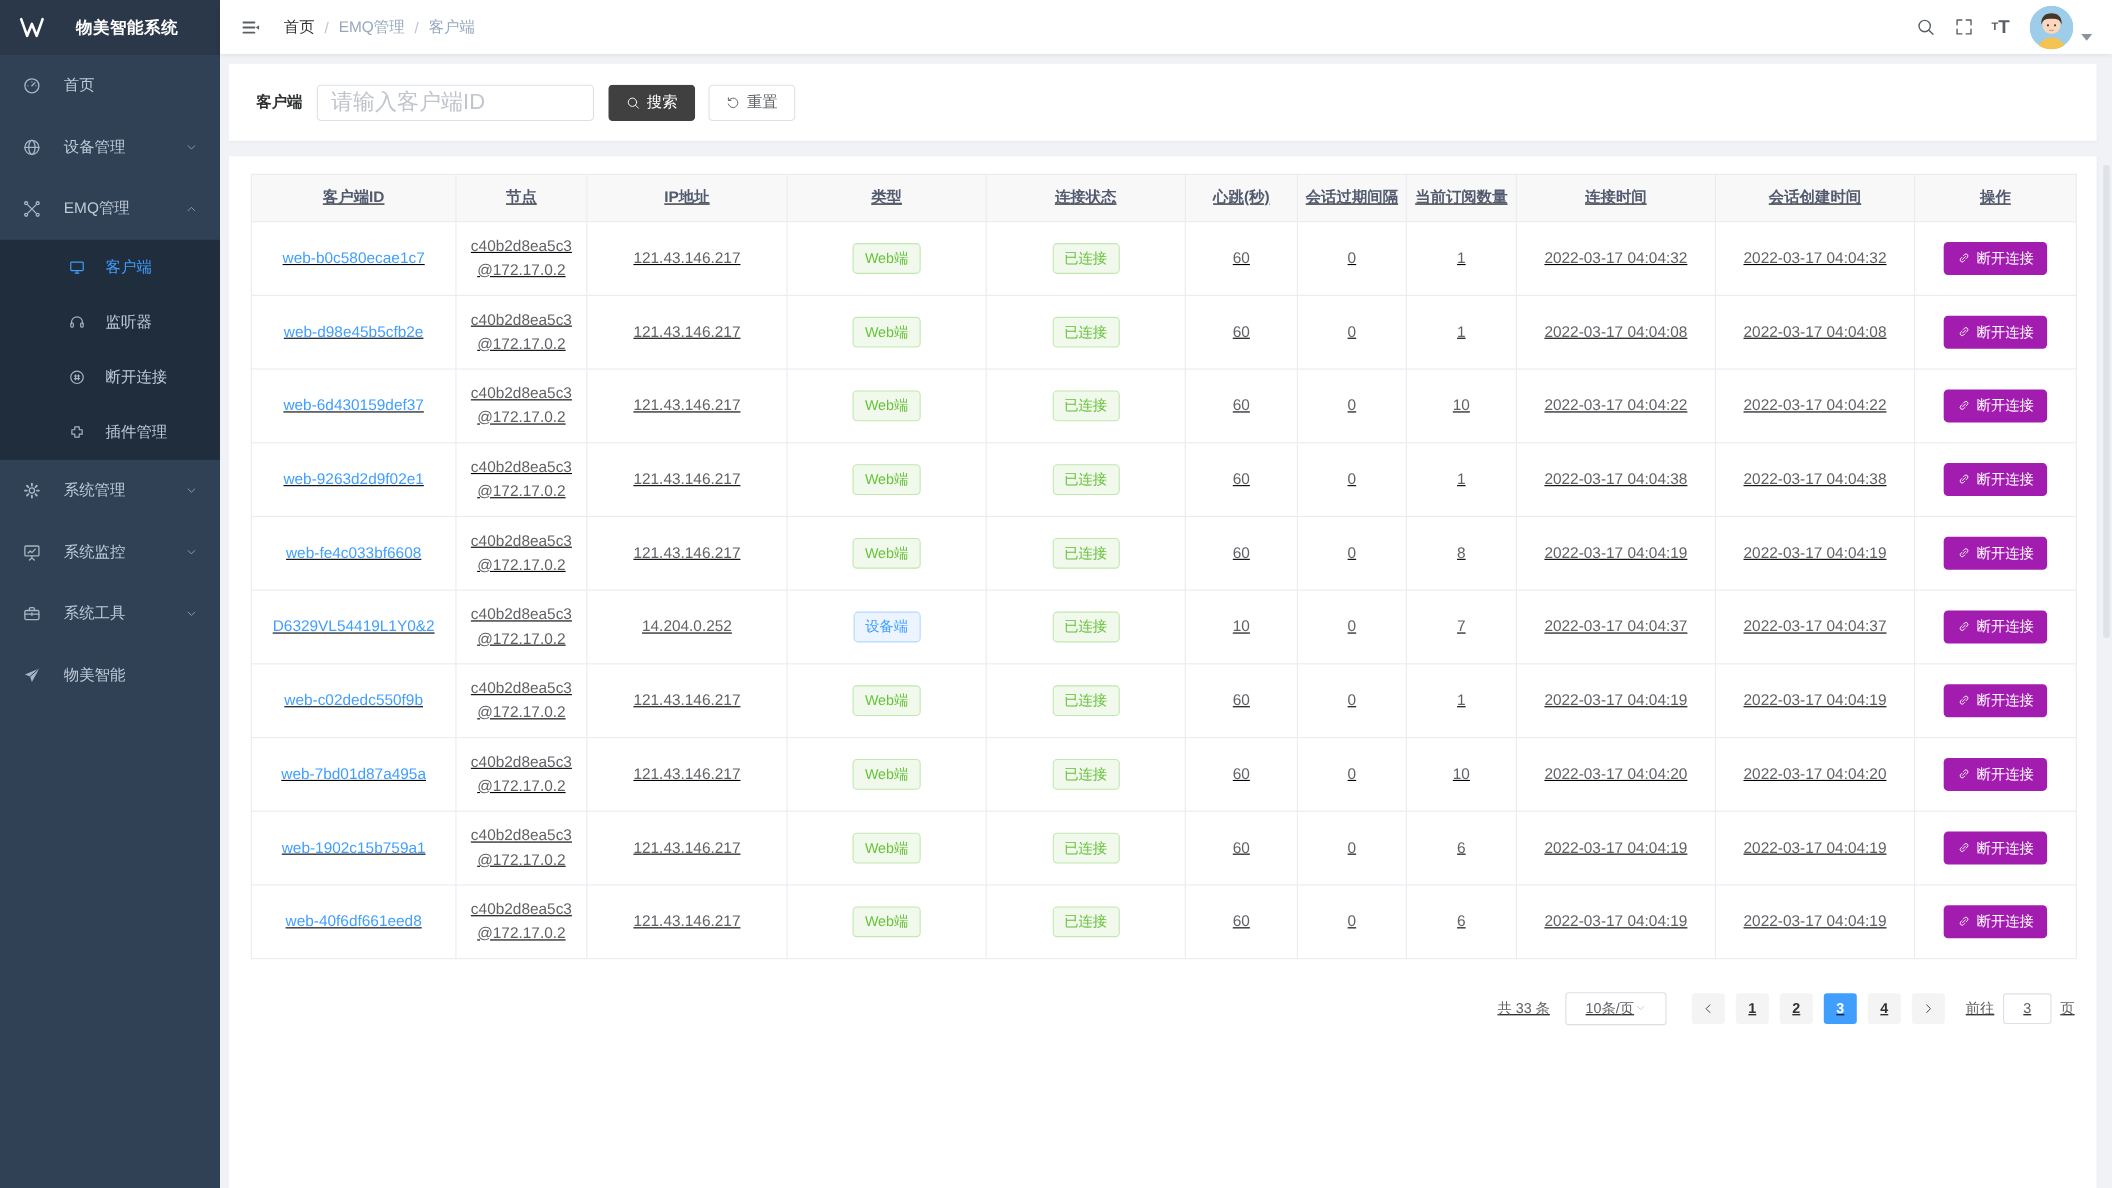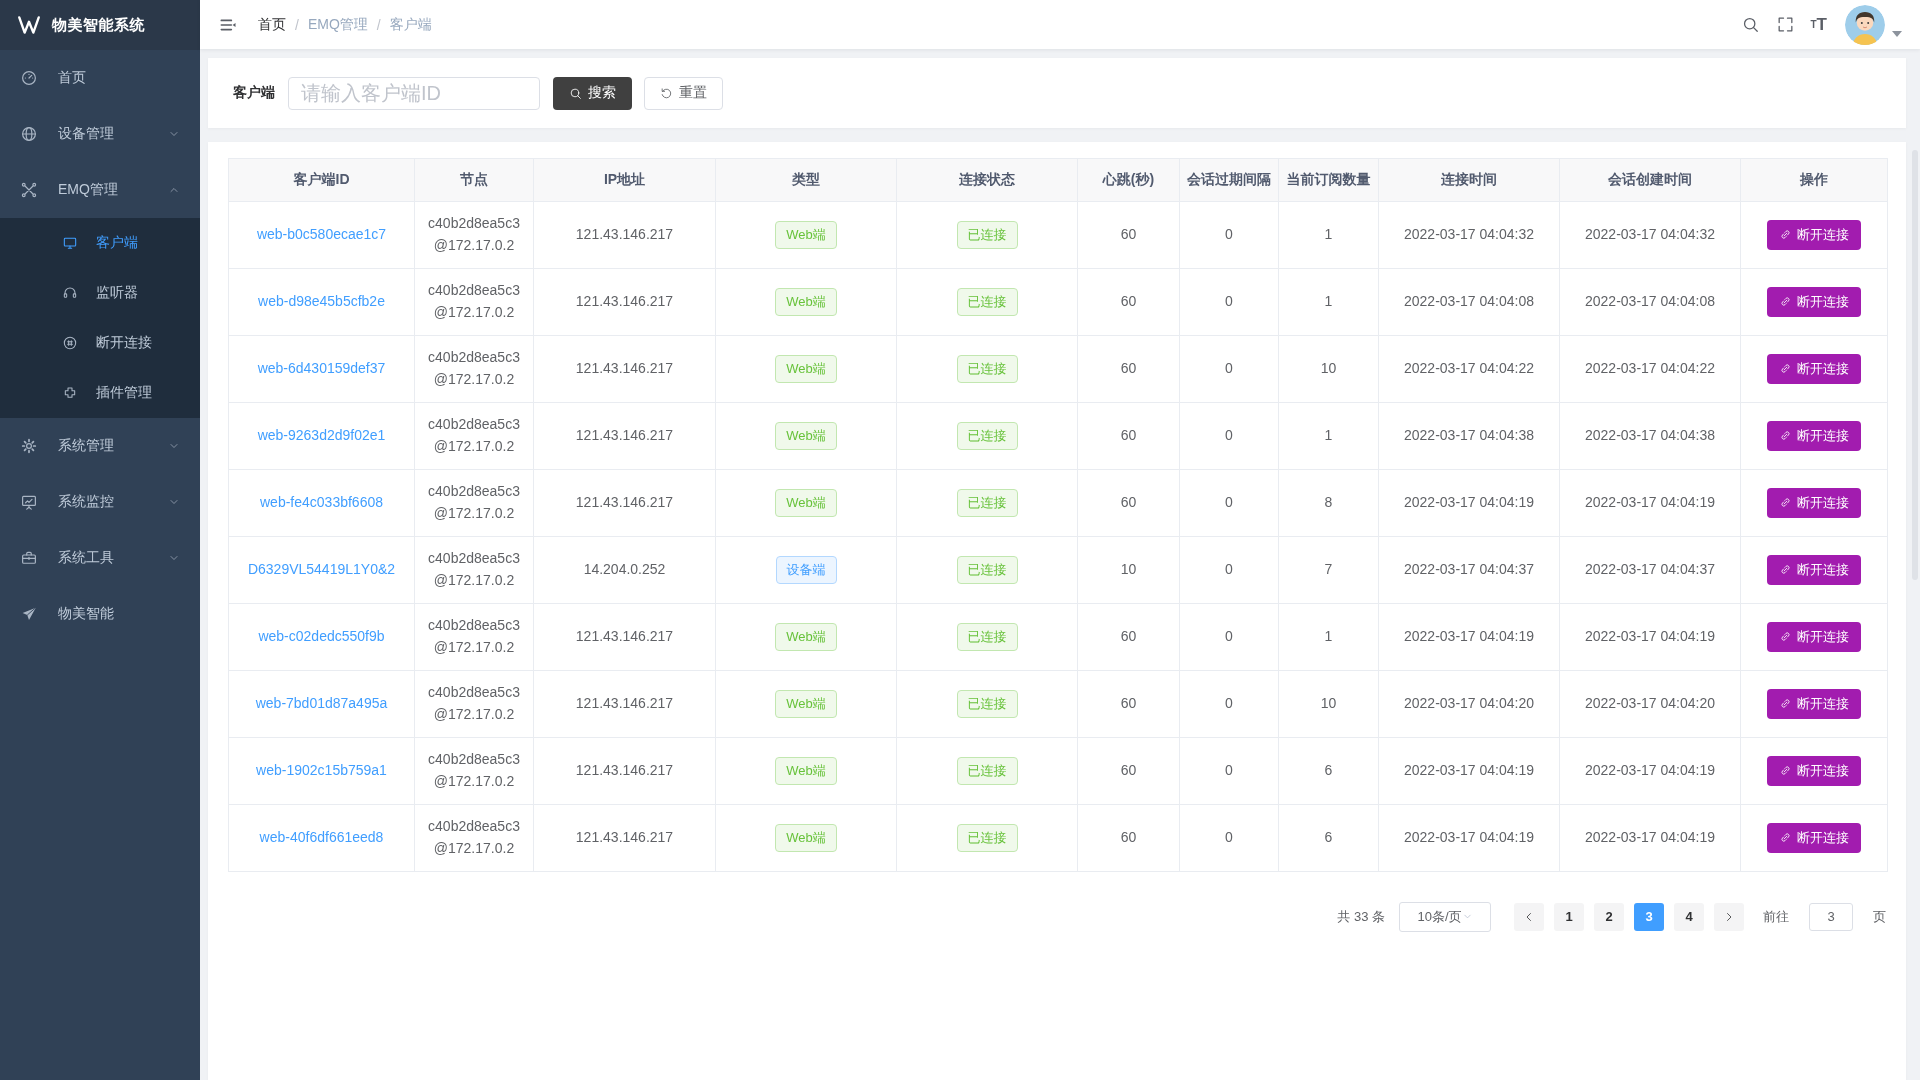--- a/index.html
+++ b/index.html
@@ -3,21 +3,21 @@
 <meta charset="utf-8">
 <style>
   * { margin:0; padding:0; box-sizing:border-box; }
   html,body { width:1920px; height:1080px; overflow:hidden; font-family:"Liberation Sans","DejaVu Sans",sans-serif; background:#f0f2f5; }
   body { display:flex; }
   svg { display:block; }
   .icn { stroke:currentColor; fill:none; stroke-width:1.6; stroke-linecap:round; stroke-linejoin:round; }
 
   
   .sidebar { width:200px; height:100%; background:#304156; color:#bfcbd9; flex:none; display:flex; flex-direction:column; }
-  .logo-bar { height:50px; background:#2b3849; display:flex; align-items:center; padding-left:16px; gap:10px; }
+  .logo-bar { height:50px; background:#2b3849; display:flex; align-items:center; padding-left:16px; gap:27px; }
   .logo-title { color:#fff; font-size:15px; font-weight:bold; letter-spacing:0.5px; }
   .menu { flex:1; overflow:hidden; }
   .menu-item { height:56px; display:flex; align-items:center; padding:0 20px; font-size:14px; cursor:pointer; }
   .menu-item .mi-icon { width:18px; margin-right:20px; display:flex; color:#a9b5c4; }
   .menu-item .chev { margin-left:auto; color:#9aa5b5; display:flex; }
   .submenu { background:#1f2d3d; }
   .submenu-item { height:50px; display:flex; align-items:center; padding-left:62px; font-size:14px; cursor:pointer; }
   .submenu-item .mi-icon { width:16px; margin-right:18px; display:flex; color:#a9b5c4; }
   .submenu-item.active { color:#409eff; }
   .submenu-item.active .mi-icon { color:#409eff; }
@@ -42,39 +42,39 @@
   
   .search-card { background:#fff; margin:9px 14px 0 8px; height:70px; display:flex; align-items:center; padding-left:25px; box-shadow:0 1px 3px rgba(0,0,0,.04); }
   .search-label { font-size:14px; font-weight:bold; color:#303133; margin-right:13px; }
   .search-input { width:252px; height:33px; border:1px solid #dcdfe6; border-radius:4px; padding:0 12px; font-size:20px; color:#0369a1; outline:none; font-family:inherit; }
   .search-input::placeholder { color:#c0c4cc; }
   .btn { height:33px; border-radius:4px; font-size:14px; display:inline-flex; align-items:center; gap:6px; padding:0 15px; cursor:pointer; border:1px solid transparent; font-family:inherit; }
   .btn-primary { background:#404040; color:#fff; margin-left:13px; }
   .btn-plain { background:#fff; color:#606266; border-color:#dcdfe6; margin-left:12px; }
 
   
-  .table-card { background:#fff; margin:14px 14px 0 8px; height:948px; padding:16px 20px 0; box-shadow:0 1px 3px rgba(0,0,0,.04); }
+  .table-card { background:#fff; margin:14px 14px 0 8px; height:948px; padding:16px 20px 0; box-shadow:0 1px 3px rgba(0,0,0,.04);text-decoration:underline; }
   table { width:100%; border-collapse:collapse; table-layout:fixed; font-size:14px; color:#606266; }
   th { background:#f8f8f9; color:#515a6e; font-weight:bold; height:43px; border:1px solid #e9ecf1; text-align:center; }
   td { height:67px; border:1px solid #e9ecf1; text-align:center; line-height:1.55; }
   .cid-link { color:#409eff; text-decoration:none; cursor:pointer; }
   .tag { display:inline-block; padding:0 10px; height:28px; line-height:26px; border-radius:4px; font-size:13px; border:1px solid; }
   .tag-success { color:#67c23a; background:#f0f9eb; border-color:#c2e7b0; }
   .tag-primary { color:#409eff; background:#ecf5ff; border-color:#b3d8ff; }
   .btn-danger { background:#a21caf; color:#fff; border:none; border-radius:4px; height:30px; padding:0 12px; font-size:13px; display:inline-flex; align-items:center; gap:5px; cursor:pointer; font-family:inherit; }
 
   
   .pagination { margin-top:30px; display:flex; align-items:center; justify-content:flex-end; font-size:13px; color:#606266; }
   .pg-total { margin-right:14px; }
   .pg-size { width:92px; height:30px; border:1px solid #dcdfe6; border-radius:3px; display:flex; align-items:center; justify-content:center; gap:0; color:#606266; cursor:pointer; margin-right:18px; background:#fff; }
   .pg-size .chev { color:#b4bccc; display:flex; }
   .pg-btn { min-width:30px; height:28px; background:#f4f4f5; color:#303133; border-radius:3px; display:inline-flex; align-items:center; justify-content:center; font-weight:bold; margin:0 5px; cursor:pointer; font-size:13px; }
   .pg-btn.arrow { color:#303133; }
   .pg-btn.active { background:#409eff; color:#fff; }
-  .pg-goto { margin-left:14px; display:flex; align-items:center; gap:20px; }
+  .pg-goto { margin-left:14px; display:flex; align-items:center; gap:8px; }
   .pg-input { width:44px; height:28px; border:1px solid #dcdfe6; border-radius:3px; text-align:center; font-size:13px; color:#606266; outline:none; font-family:inherit; }
 
   .page-scrollbar { position:fixed; right:2px; top:150px; width:6px; height:430px; background:#dfe2e7; border-radius:3px; }
 </style>
 </head>
 <body>
 
 <aside class="sidebar">
   <div class="logo-bar">
     <span>

